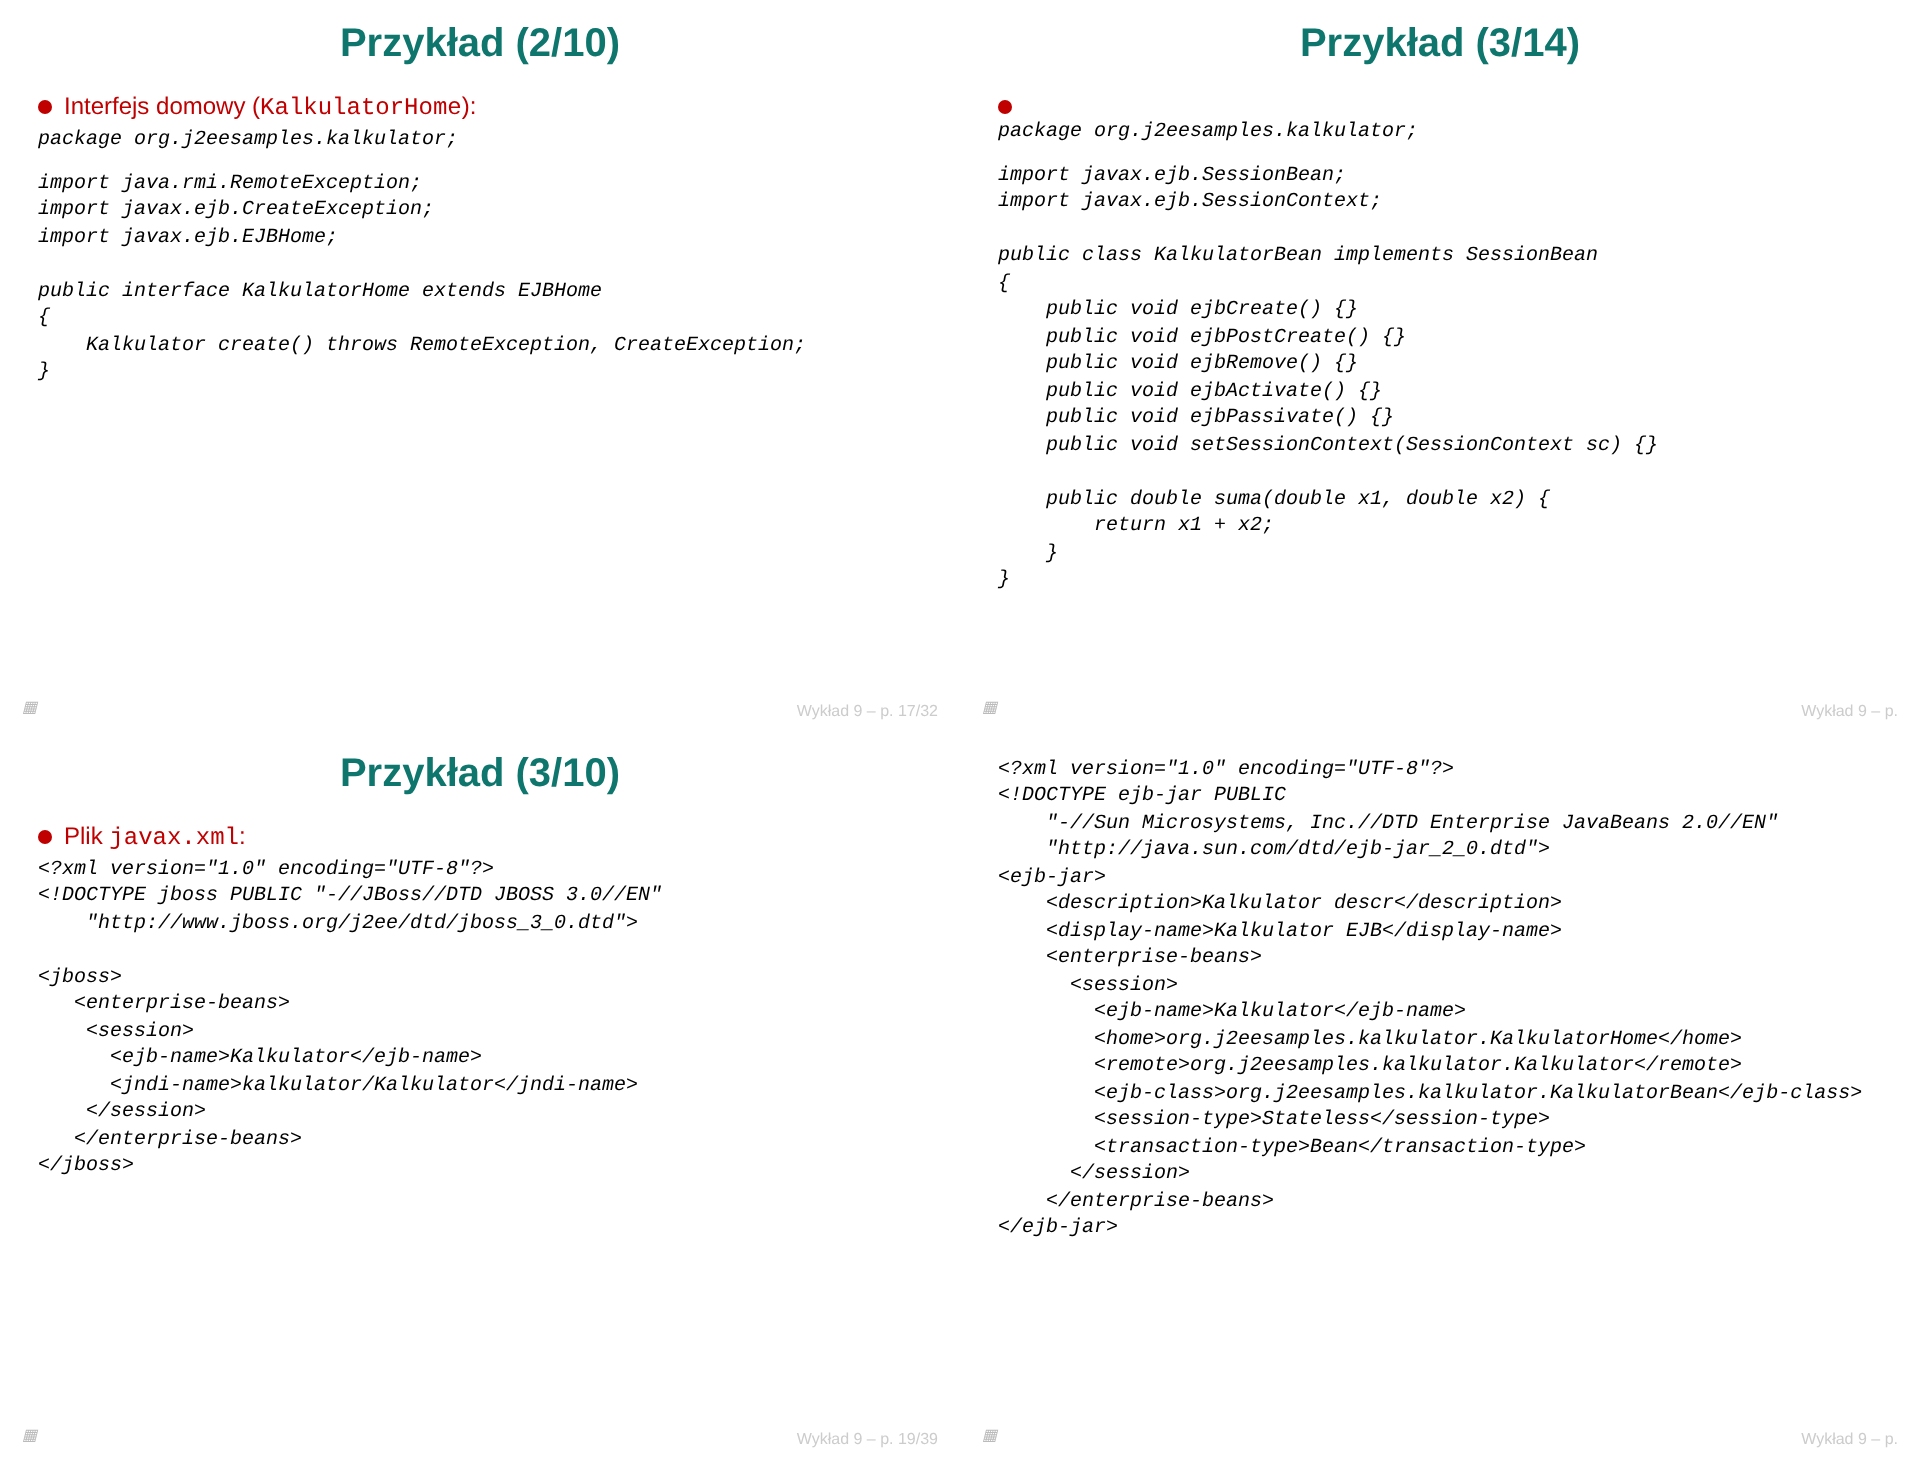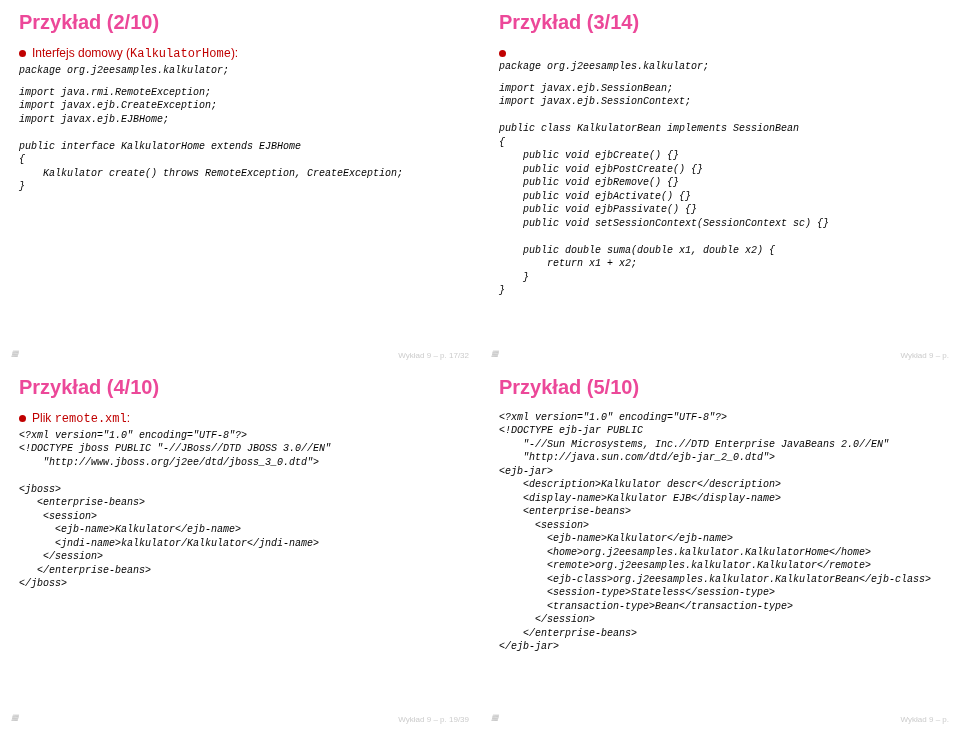--- a/index.html
+++ b/index.html
@@ -18,24 +18,24 @@
     height: 729px;
   }
   .slide {
     border: 1px solid #fff;
     padding: 10px 18px 8px 18px;
     position: relative;
     background: #fff;
     overflow: hidden;
   }
   .slide-title {
-    color: #ec4899;
+    color: #0f766e;
     font-size: 20px;
     font-weight: bold;
-    text-align: left;
+    text-align: center;
     margin-bottom: 12px;
   }
   .bullet-line {
     display: flex;
     align-items: center;
     gap: 6px;
     color: #c00000;
     font-size: 12px;
     margin-bottom: 2px;
   }
@@ -124,45 +124,44 @@
 
     public double suma(double x1, double x2) {
         return x1 + x2;
     }
 }</pre>
     <div class="logo">▦</div>
     <div class="footer">Wykład 9 – p.</div>
   </div>
 
   <div class="slide">
-    <div class="slide-title">Przykład (4/10)</div>
+    <div class="slide-title">Przykład (3/10)</div>
     <div class="bullet-line">
       <div class="bullet-dot"></div>
       <div>
-        <span class="bullet-text">Plik </span><span class="mono-inline">remote.xml</span><span class="bullet-text">:</span>
+        <span class="bullet-text">Plik </span><span class="mono-inline">javax.xml</span><span class="bullet-text">:</span>
       </div>
     </div>
     <pre class="code">&lt;?xml version="1.0" encoding="UTF-8"?&gt;
 &lt;!DOCTYPE jboss PUBLIC "-//JBoss//DTD JBOSS 3.0//EN"
     "http://www.jboss.org/j2ee/dtd/jboss_3_0.dtd"&gt;
 
 &lt;jboss&gt;
    &lt;enterprise-beans&gt;
     &lt;session&gt;
       &lt;ejb-name&gt;Kalkulator&lt;/ejb-name&gt;
       &lt;jndi-name&gt;kalkulator/Kalkulator&lt;/jndi-name&gt;
     &lt;/session&gt;
    &lt;/enterprise-beans&gt;
 &lt;/jboss&gt;</pre>
     <div class="logo">▦</div>
     <div class="footer">Wykład 9 – p. 19/39</div>
   </div>
 
   <div class="slide">
-    <div class="slide-title">Przykład (5/10)</div>
     <pre class="code">&lt;?xml version="1.0" encoding="UTF-8"?&gt;
 &lt;!DOCTYPE ejb-jar PUBLIC
     "-//Sun Microsystems, Inc.//DTD Enterprise JavaBeans 2.0//EN"
     "http://java.sun.com/dtd/ejb-jar_2_0.dtd"&gt;
 &lt;ejb-jar&gt;
     &lt;description&gt;Kalkulator descr&lt;/description&gt;
     &lt;display-name&gt;Kalkulator EJB&lt;/display-name&gt;
     &lt;enterprise-beans&gt;
       &lt;session&gt;
         &lt;ejb-name&gt;Kalkulator&lt;/ejb-name&gt;

